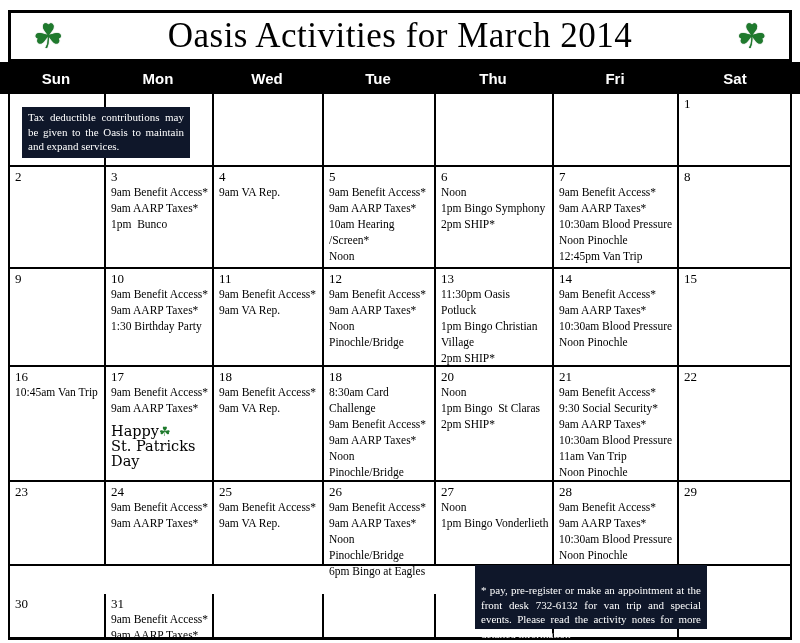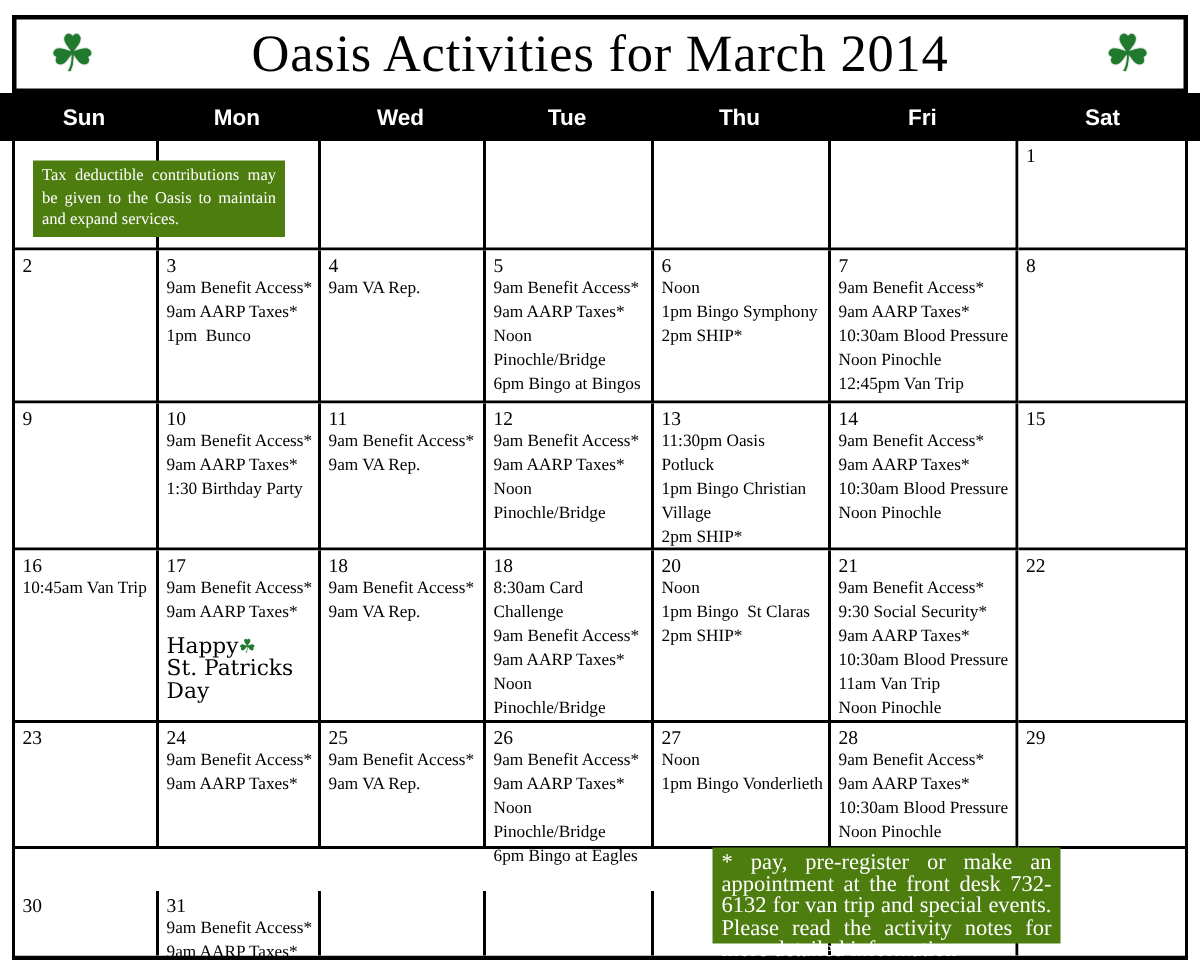--- a/index.html
+++ b/index.html
@@ -36,26 +36,26 @@
   .daynum { font-size:13px; line-height:15px; color:#000; }
   .event { font-size:11.5px; line-height:16px; color:#000; white-space:pre-wrap;
            min-height:16px; }
 
   
   .stpat { margin-top:8px; font-family:"DejaVu Serif", serif; font-size:14.5px;
            line-height:15px; color:#000; }
   .stpat .mini-shamrock { font-family:"DejaVu Sans", sans-serif; color:#1f7a2d; font-size:13px; }
 
   
-  .note { position:absolute; background:#4d7c0f; color:#fff; z-index:5;
+  .note { position:absolute; background:#0f172a; color:#fff; z-index:5;
           font-family:"Liberation Serif", serif; text-align:justify; }
   .note-top { left:12px; top:13px; width:168px; height:51px; padding:3px 6px;
               font-size:11px; line-height:14.5px; }
-  .note-bottom { left:465px; top:471px; width:232px; height:64px; padding:3px 6px;
-                 font-size:15px; line-height:14.5px; }
+  .note-bottom { left:465px; top:471px; width:232px; height:64px; padding:18px 6px;
+                 font-size:11px; line-height:14.5px; }
 </style>
 </head>
 <body>
 
 <div class="title-band">
   <span class="shamrock">☘</span>
   <span class="main-title">Oasis Activities for March 2014</span>
   <span class="shamrock">☘</span>
 </div>
 
@@ -104,20 +104,21 @@
         <div class="event">1pm  Bunco</div>
       </div>
       <div class="cell">
         <div class="daynum">4</div>
         <div class="event">9am VA Rep.</div>
       </div>
       <div class="cell">
         <div class="daynum">5</div>
         <div class="event">9am Benefit Access*</div>
         <div class="event">9am AARP Taxes*</div>
+        <div class="event">10am Hearing /Screen*</div>
         <div class="event">Noon Pinochle/Bridge</div>
         <div class="event">6pm Bingo at Bingos</div>
       </div>
       <div class="cell">
         <div class="daynum">6</div>
         <div class="event">Noon</div>
         <div class="event">1pm Bingo Symphony</div>
         <div class="event">2pm SHIP*</div>
       </div>
       <div class="cell">

